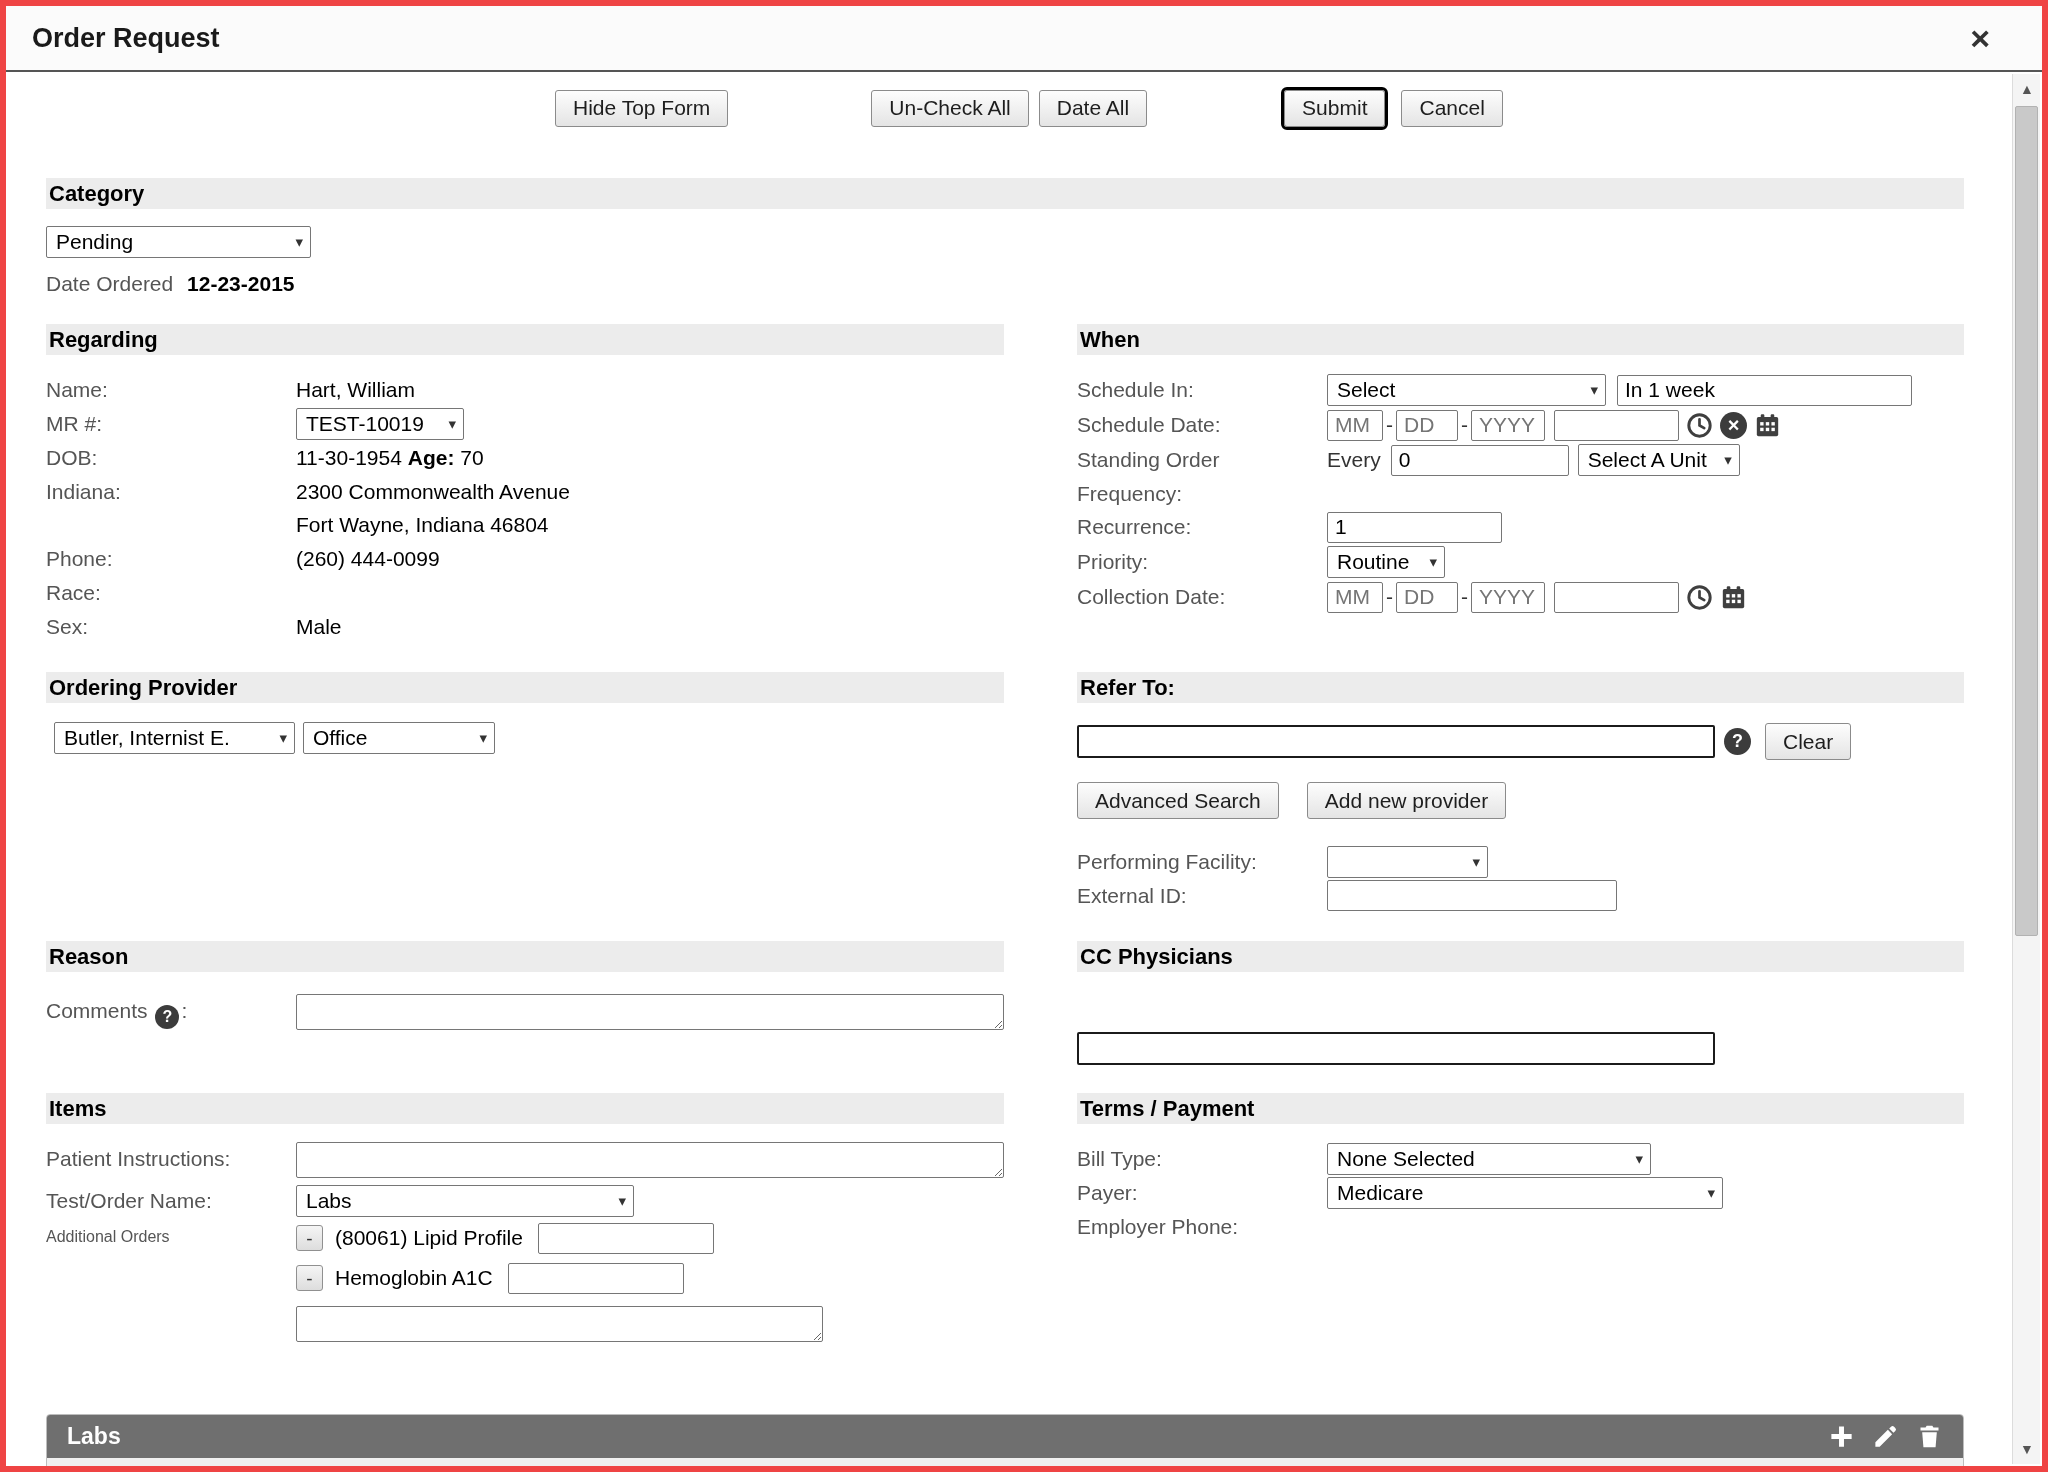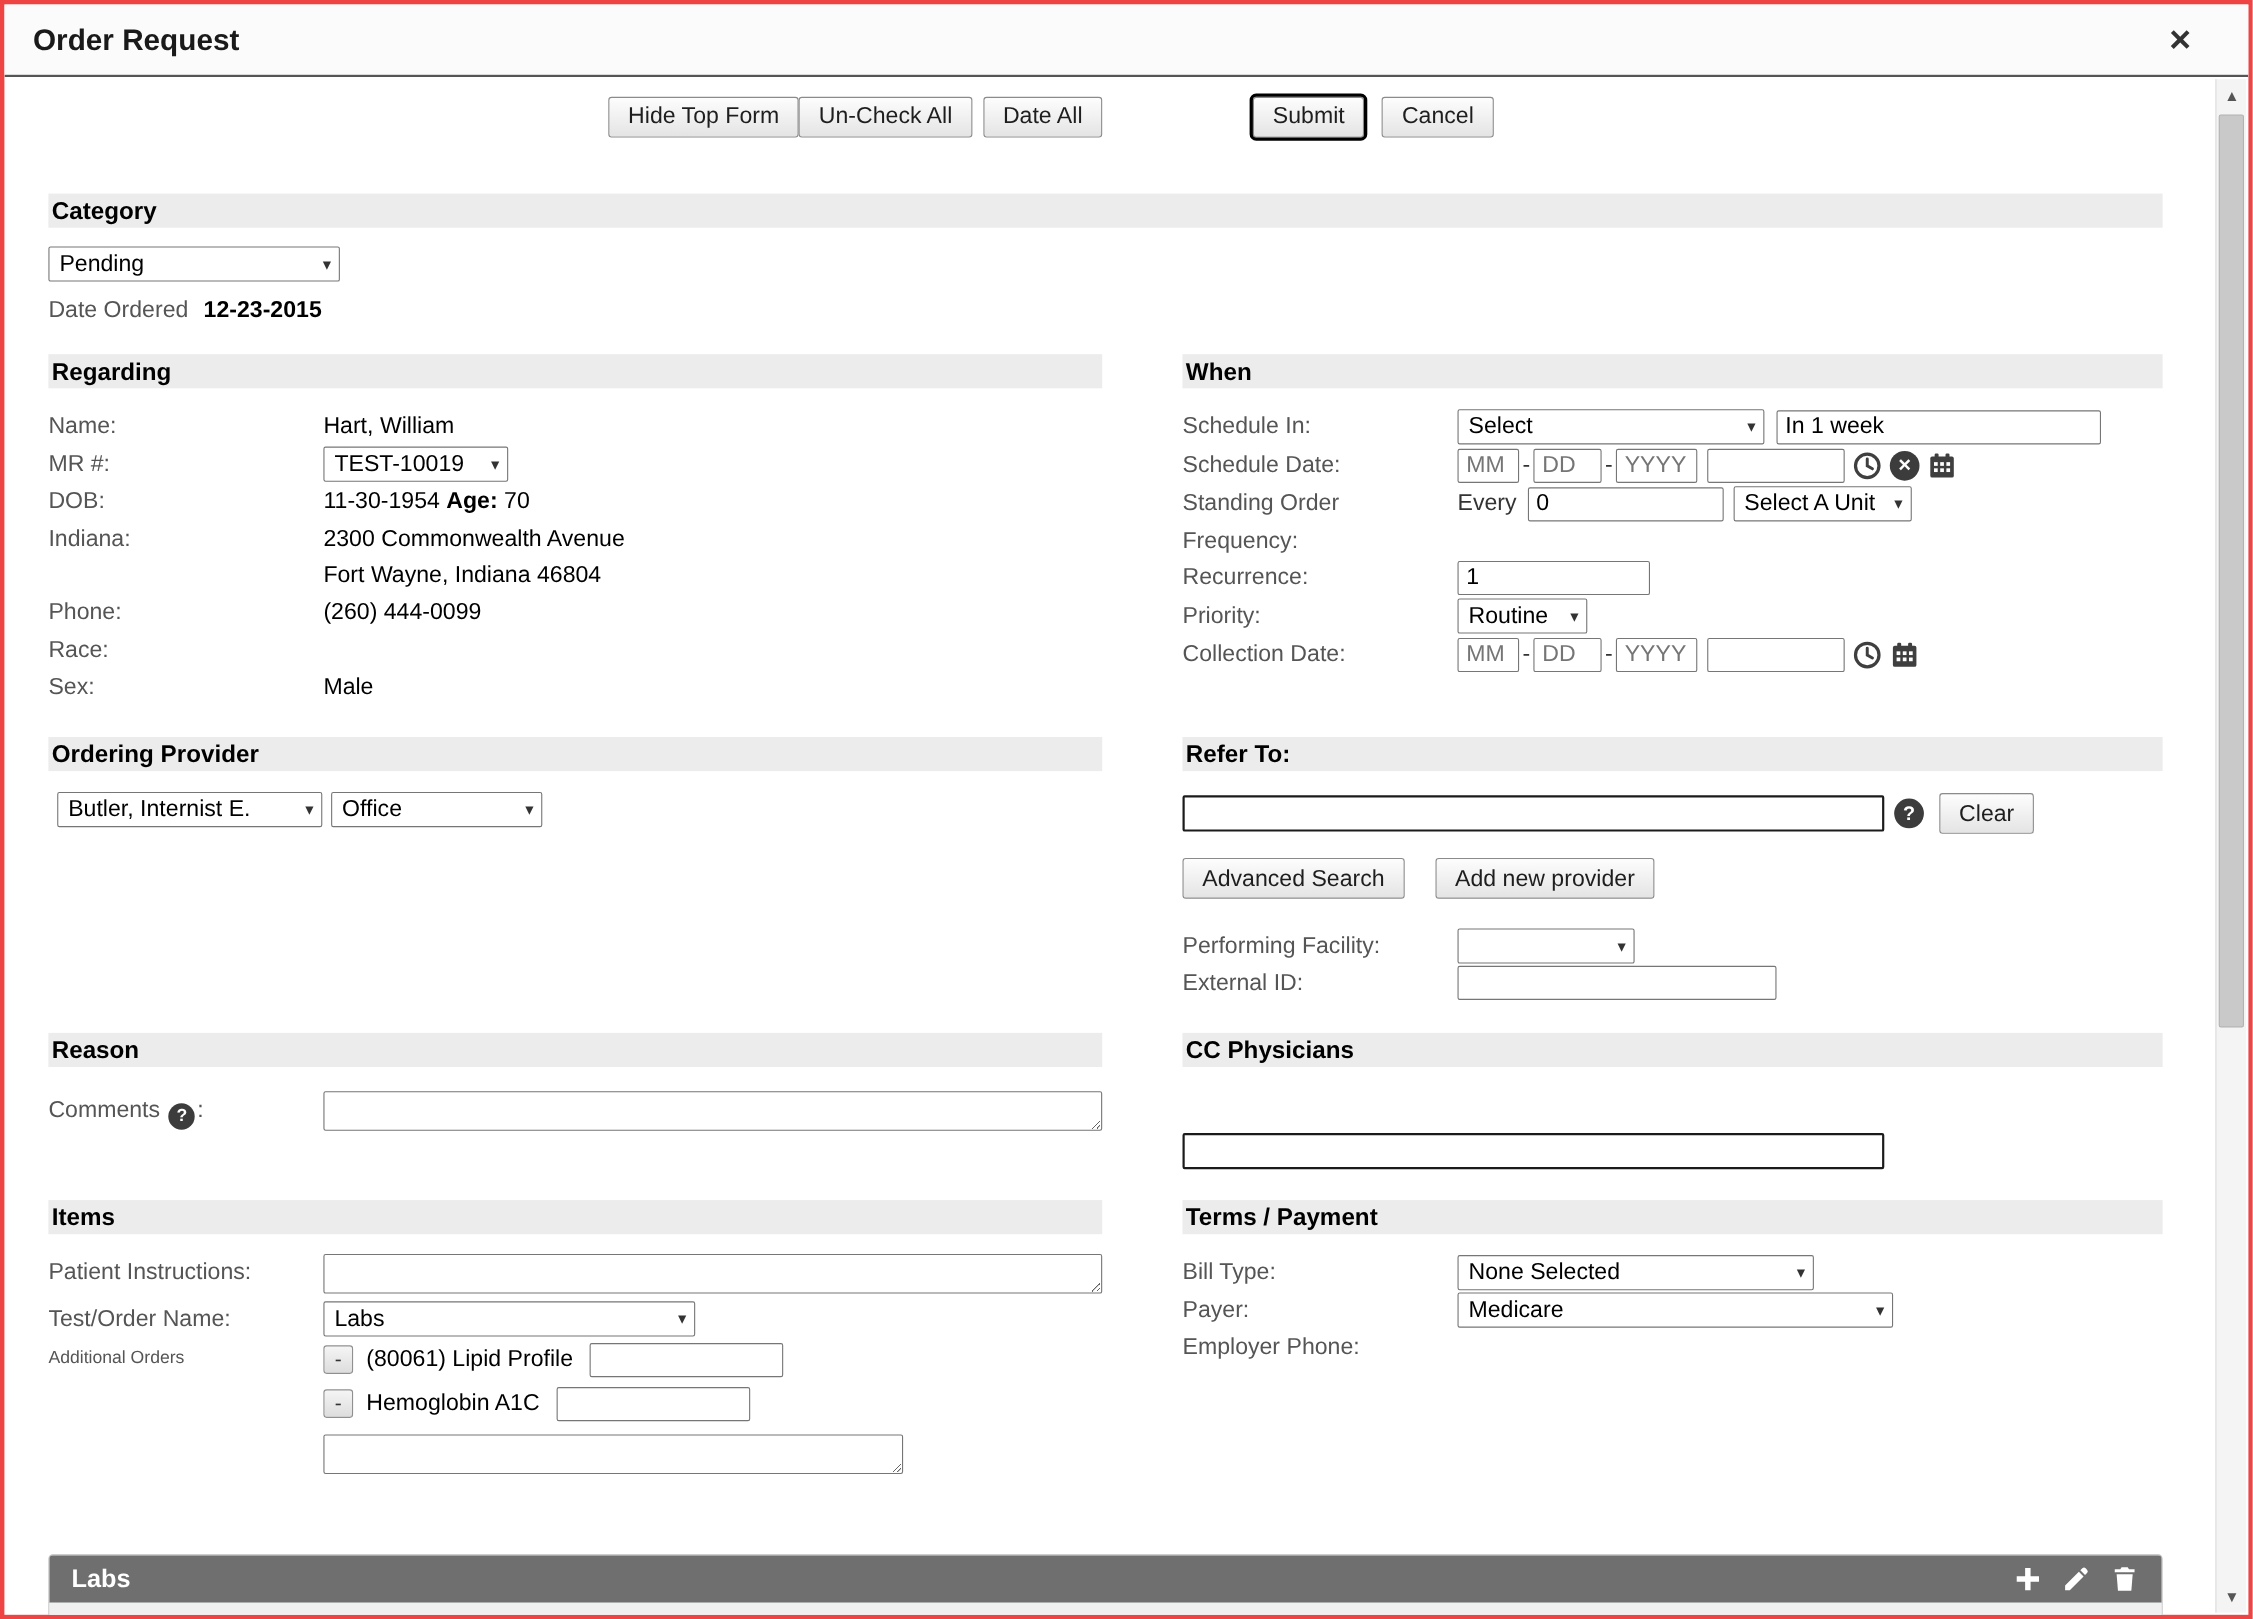--- a/index.html
+++ b/index.html
@@ -4,21 +4,21 @@
 <style>
   * { box-sizing: border-box; }
   html,body { margin:0; padding:0; }
   body {
     width:2048px; height:1472px; overflow:hidden;
     font-family:"Liberation Sans", sans-serif;
     background:#fff; color:#000;
   }
   .dialog {
     position:relative; width:2048px; height:1472px;
-    border:4px solid #ef4444; background:#fff; overflow:hidden;
+    border:6px solid #ef4444; background:#fff; overflow:hidden;
   }
   
   .titlebar {
     height:66px; background:#fbfbfb; border-bottom:2px solid #555;
     display:flex; align-items:center; justify-content:space-between;
     padding:0 20px 0 26px;
   }
   .titlebar .title { font-size:27px; font-weight:bold; color:#1a1a1a; }
   .titlebar .close {
     font-size:34px; font-weight:bold; color:#333; line-height:1;
@@ -26,21 +26,21 @@
   }
   
   .toolbar { display:flex; align-items:center; padding:16px 0 14px 549px; height:70px; }
   .btn {
     font-family:inherit; font-size:21px; color:#1e1e1e;
     background:linear-gradient(#fdfdfd,#e4e4e4);
     border:1px solid #8b8b8b; border-radius:3px;
     height:37px; padding:0 17px; white-space:nowrap; cursor:default;
   }
   .btn.focused { outline:3px solid #000; }
-  .m-uncheck { }
+  .m-uncheck { margin-left:143px; }
   .m-check   { margin-left:10px; }
   .m-submit  { margin-left:137px; }
   .m-cancel  { margin-left:16px; }
   
   .main { padding:0 48px 0 40px; margin-right:30px; }
   .secbar {
     background:#ececec; height:31px; line-height:31px;
     font-size:22px; font-weight:bold; color:#000; padding-left:3px;
   }
   .cat-wrap { margin-top:36px; }

